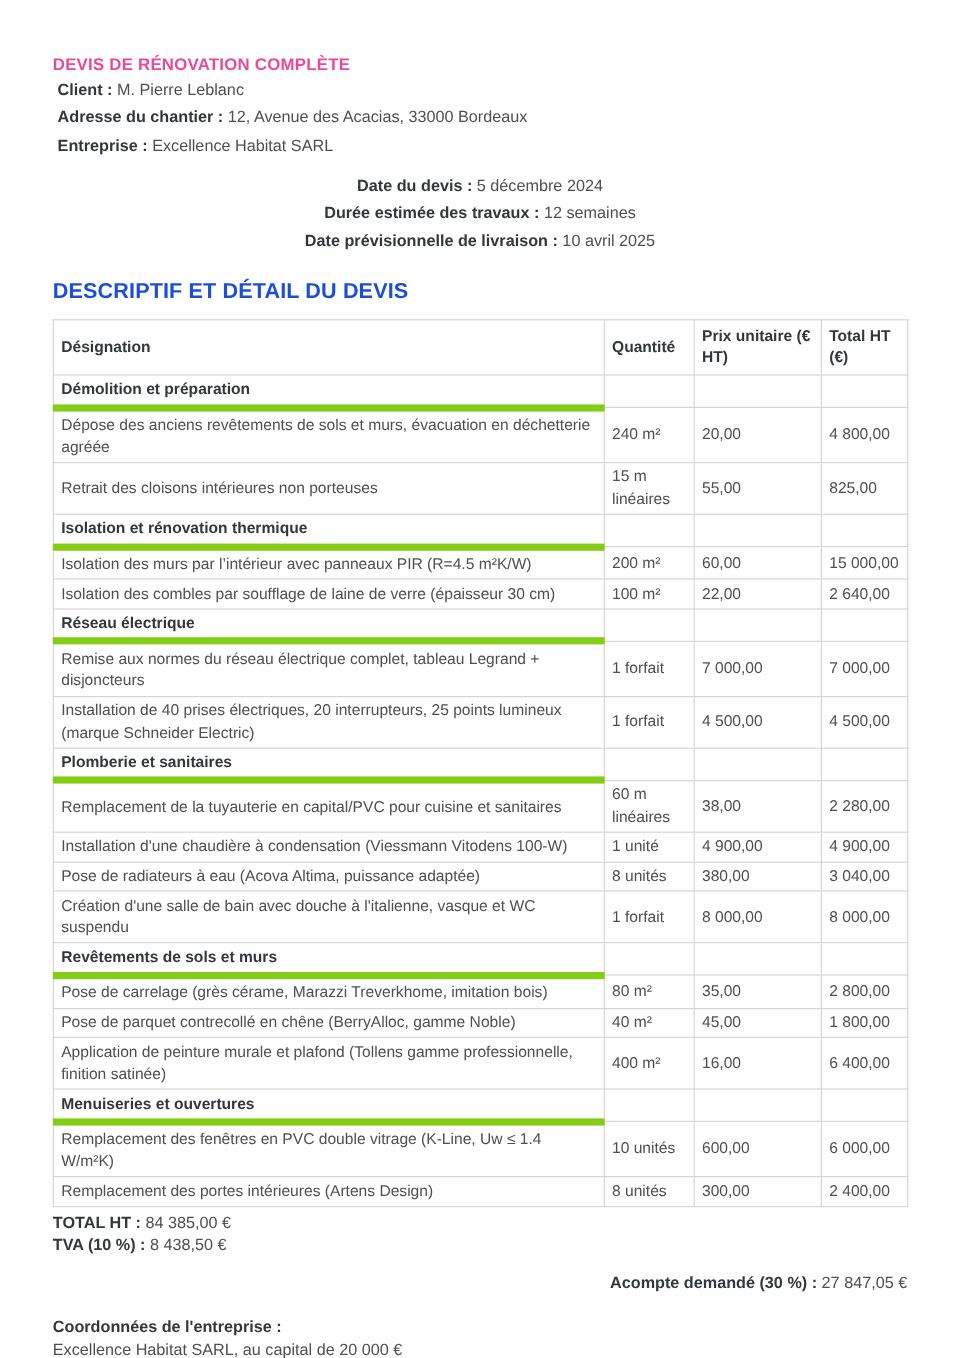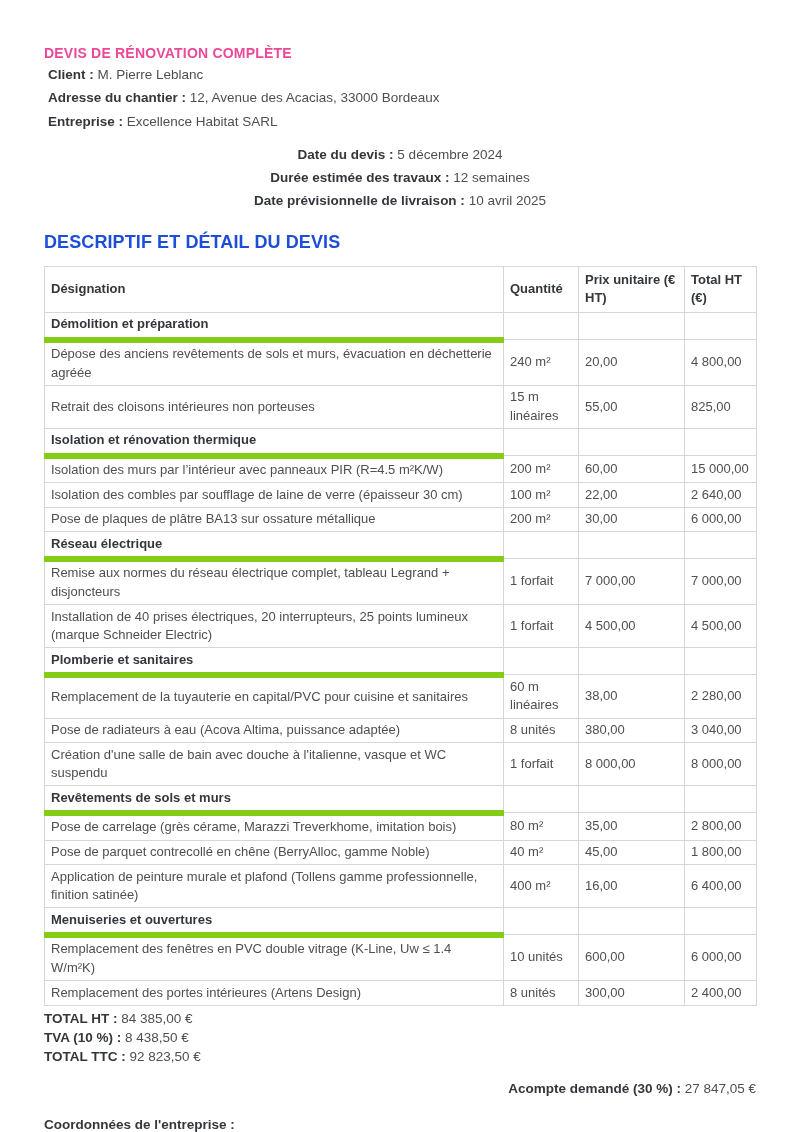--- a/index.html
+++ b/index.html
@@ -117,26 +117,20 @@
           <td>200 m²</td>
           <td>60,00</td>
           <td>15 000,00</td>
         </tr>
         <tr class="item">
           <td>Isolation des combles par soufflage de laine de verre (épaisseur 30 cm)</td>
           <td>100 m²</td>
           <td>22,00</td>
           <td>2 640,00</td>
         </tr>
-        <tr class="item">
-          <td>Pose de plaques de plâtre BA13 sur ossature métallique</td>
-          <td>200 m²</td>
-          <td>30,00</td>
-          <td>6 000,00</td>
-        </tr>
         <tr class="section">
           <td>Réseau électrique</td>
           <td></td>
           <td></td>
           <td></td>
         </tr>
         <tr class="item">
           <td>Remise aux normes du réseau électrique complet, tableau Legrand + disjoncteurs</td>
           <td>1 forfait</td>
           <td>7 000,00</td>
@@ -154,20 +148,26 @@
           <td></td>
           <td></td>
         </tr>
         <tr class="item">
           <td>Remplacement de la tuyauterie en capital/PVC pour cuisine et sanitaires</td>
           <td>60 m linéaires</td>
           <td>38,00</td>
           <td>2 280,00</td>
         </tr>
         <tr class="item">
+          <td>Installation d'une chaudière à condensation (Viessmann Vitodens 100-W)</td>
+          <td>1 unité</td>
+          <td>4 900,00</td>
+          <td>4 900,00</td>
+        </tr>
+        <tr class="item">
           <td>Pose de radiateurs à eau (Acova Altima, puissance adaptée)</td>
           <td>8 unités</td>
           <td>380,00</td>
           <td>3 040,00</td>
         </tr>
         <tr class="item">
           <td>Création d'une salle de bain avec douche à l'italienne, vasque et WC suspendu</td>
           <td>1 forfait</td>
           <td>8 000,00</td>
           <td>8 000,00</td>
@@ -213,21 +213,20 @@
           <td>8 unités</td>
           <td>300,00</td>
           <td>2 400,00</td>
         </tr>
       </tbody>
   </table>
 
   <div class="totals">
     <p><strong>TOTAL HT :</strong> <span>84 385,00 €</span></p>
     <p><strong>TVA (10 %) :</strong> <span>8 438,50 €</span></p>
-    <p><strong>TOTAL TTC :</strong> <span>92 823,50 €</span></p>
   </div>
 
   <div class="deposit">
     <p><strong>Acompte demandé (30 %) :</strong> <span>27 847,05 €</span></p>
   </div>
 
   <div class="company">
     <p><strong>Coordonnées de l'entreprise :</strong></p>
     <p>Excellence Habitat SARL, au capital de 20 000 €</p>
 

